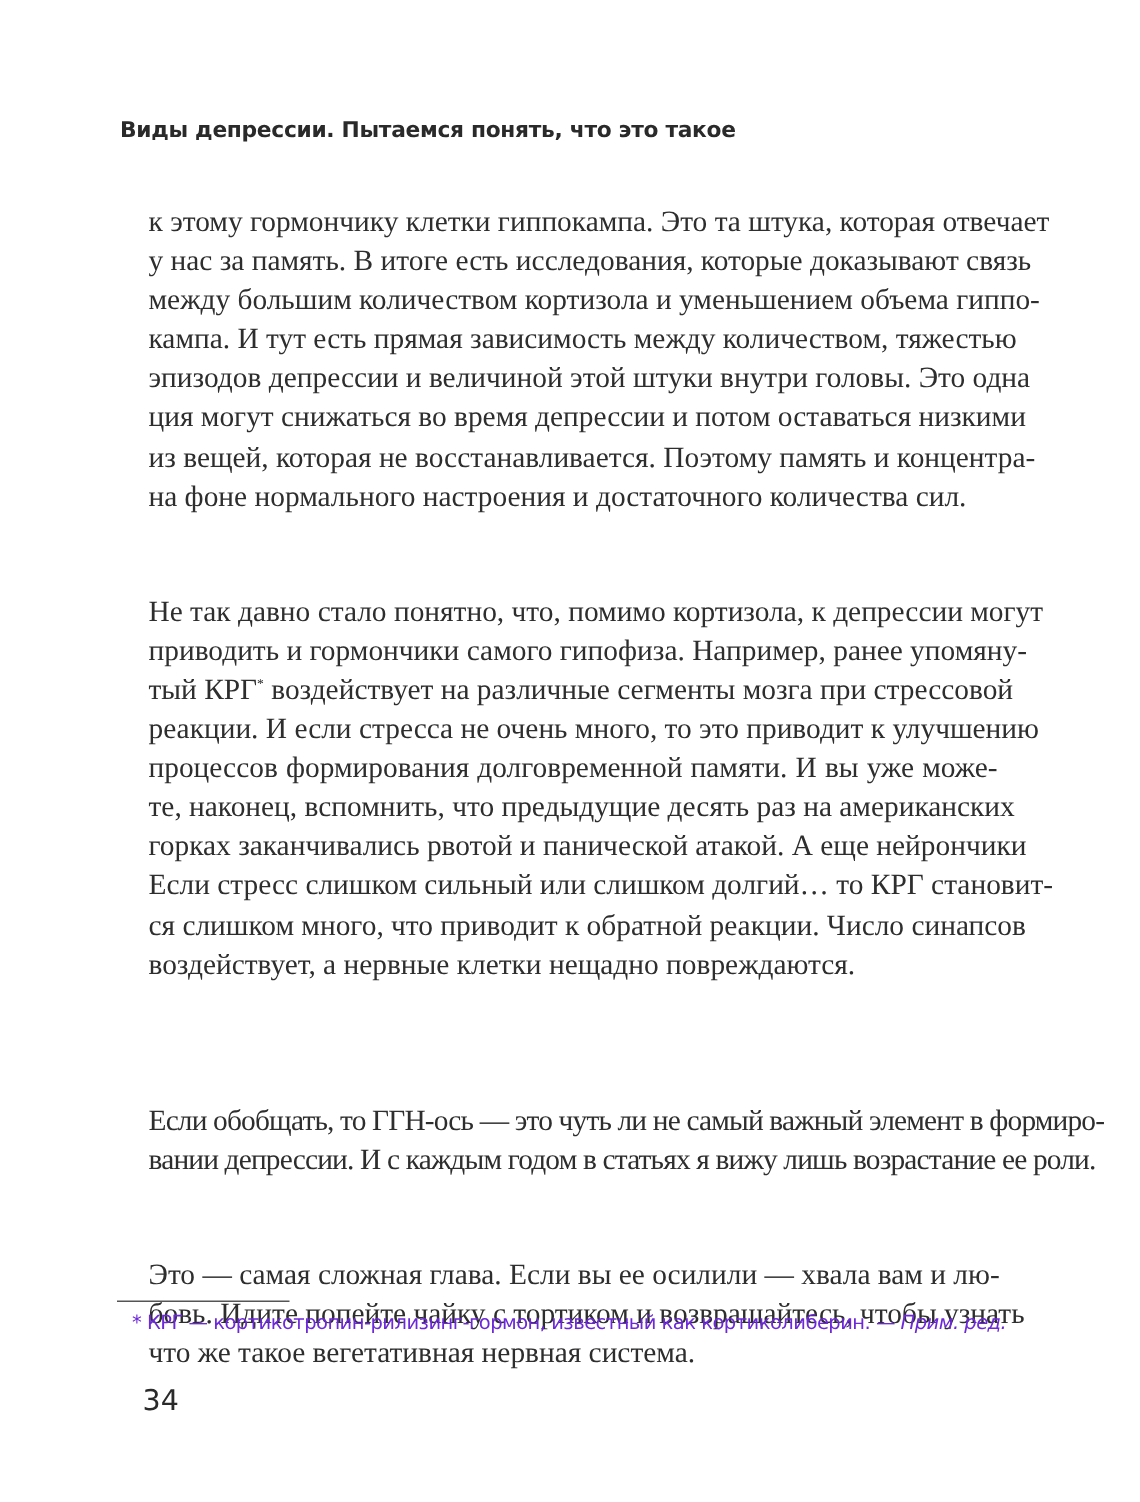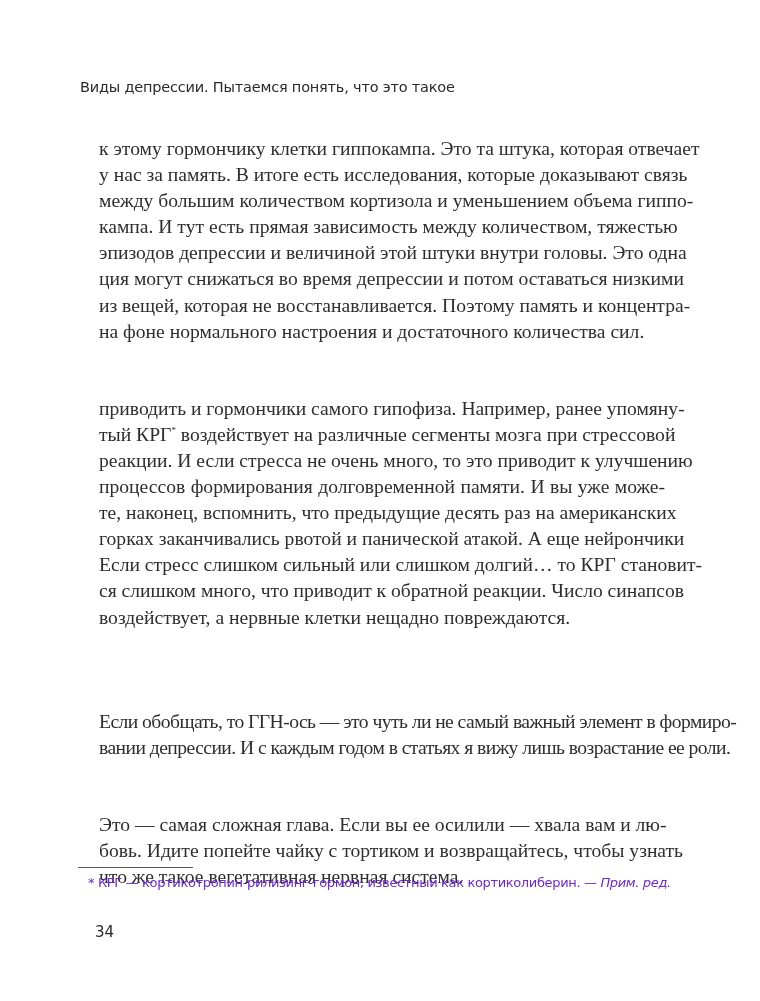--- a/index.html
+++ b/index.html
@@ -16,20 +16,21 @@
     }
     .running-head {
       position: absolute;
       left: 80px;
       top: 79px;
       font-family: "DejaVu Sans", sans-serif;
       font-size: 14.5px;
       letter-spacing: -0.2px;
       color: #2a2a2a;
       white-space: nowrap;
+      font-weight: bold;
     }
     .body-text {
       position: absolute;
       left: 87px;
       top: 124px;
       width: 590px;
       font-family: "Liberation Serif", serif;
       font-size: 19.6px;
       line-height: 26.1px;
       color: #2e2e2e;
@@ -68,21 +69,21 @@
       color: #6d28d9;
       white-space: nowrap;
       letter-spacing: -0.35px;
     }
     .footnote .it { font-style: italic; }
     .page-number {
       position: absolute;
       left: 95px;
       top: 923px;
       font-family: "DejaVu Sans", sans-serif;
-      font-size: 15px;
+      font-size: 19px;
       color: #2a2a2a;
     }
   </style>
 </head>
 <body>
 
 <div class="running-head">Виды депрессии. Пытаемся понять, что это такое</div>
 
 <div class="body-text">
 
@@ -92,20 +93,21 @@
     <span class="line">между большим количеством кортизола и уменьшением объема гиппо-</span>
     <span class="line">кампа. И тут есть прямая зависимость между количеством, тяжестью</span>
     <span class="line">эпизодов депрессии и величиной этой штуки внутри головы. Это одна</span>
     <span class="line">ция могут снижаться во время депрессии и потом оставаться низкими</span>
     <span class="line">из вещей, которая не восстанавливается. Поэтому память и концентра-</span>
     <span class="line last">на фоне нормального настроения и достаточного количества сил.</span>
   </div>
   <div class="para-gap"></div>
 
   <div class="para">
+    <span class="line">Не так давно стало понятно, что, помимо кортизола, к депрессии могут</span>
     <span class="line">приводить и гормончики самого гипофиза. Например, ранее упомяну-</span>
     <span class="line"><span>тый КРГ</span><span class="sup">*</span><span> воздействует на различные сегменты мозга при стрессовой</span></span>
     <span class="line">реакции. И если стресса не очень много, то это приводит к улучшению</span>
     <span class="line">процессов формирования долговременной памяти. И вы уже може-</span>
     <span class="line">те, наконец, вспомнить, что предыдущие десять раз на американских</span>
     <span class="line">горках заканчивались рвотой и панической атакой. А еще нейрончики</span>
     <span class="line">Если стресс слишком сильный или слишком долгий… то КРГ становит-</span>
     <span class="line">ся слишком много, что приводит к обратной реакции. Число синапсов</span>
     <span class="line last">воздействует, а нервные клетки нещадно повреждаются.</span>
   </div>

